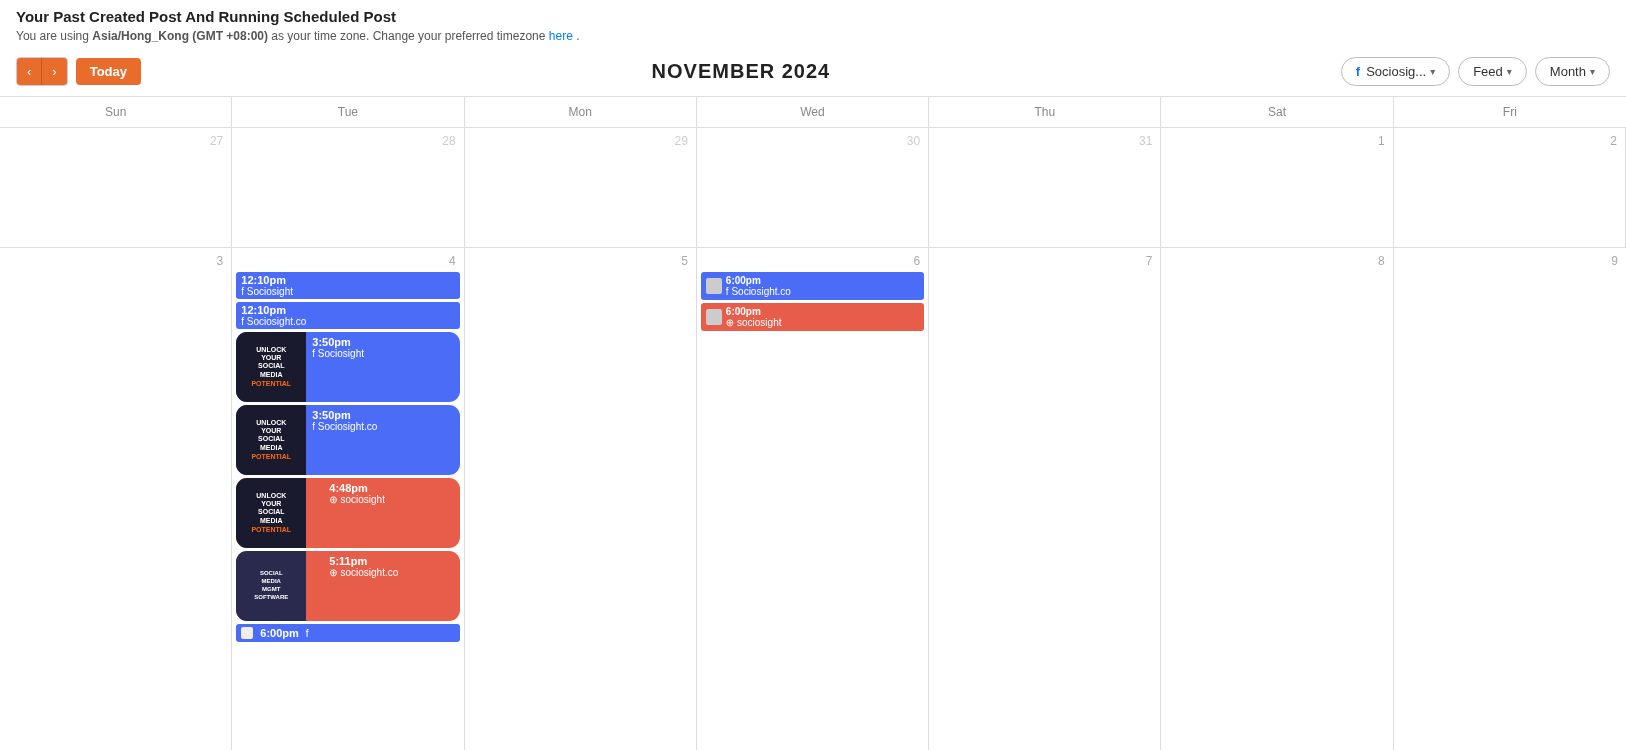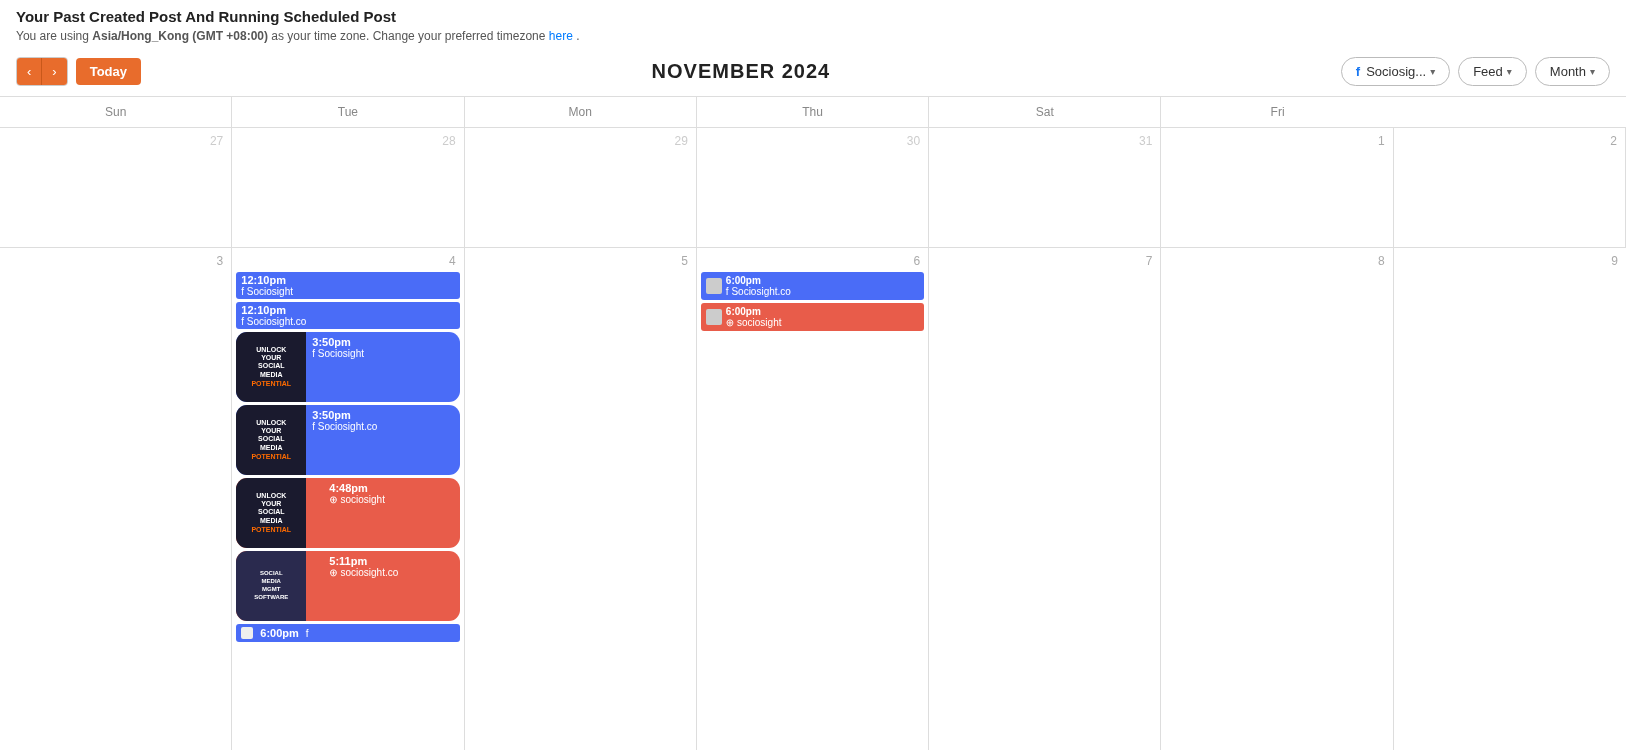--- a/index.html
+++ b/index.html
@@ -209,20 +209,21 @@
       <span class="chevron">▾</span>
     </button>
   </div>
 </div>
 
 <div class="calendar-grid">
   <div class="calendar-header-row">
     <div class="calendar-header-cell">Sun</div>
     <div class="calendar-header-cell">Tue</div>
     <div class="calendar-header-cell">Mon</div>
+    <div class="calendar-header-cell">Wed</div>
     <div class="calendar-header-cell">Thu</div>
     <div class="calendar-header-cell">Sat</div>
     <div class="calendar-header-cell">Fri</div>
   </div>
 
   <div class="calendar-body">
 
     <div class="calendar-cell">
       <div class="day-number other-month">27</div>
     </div>

